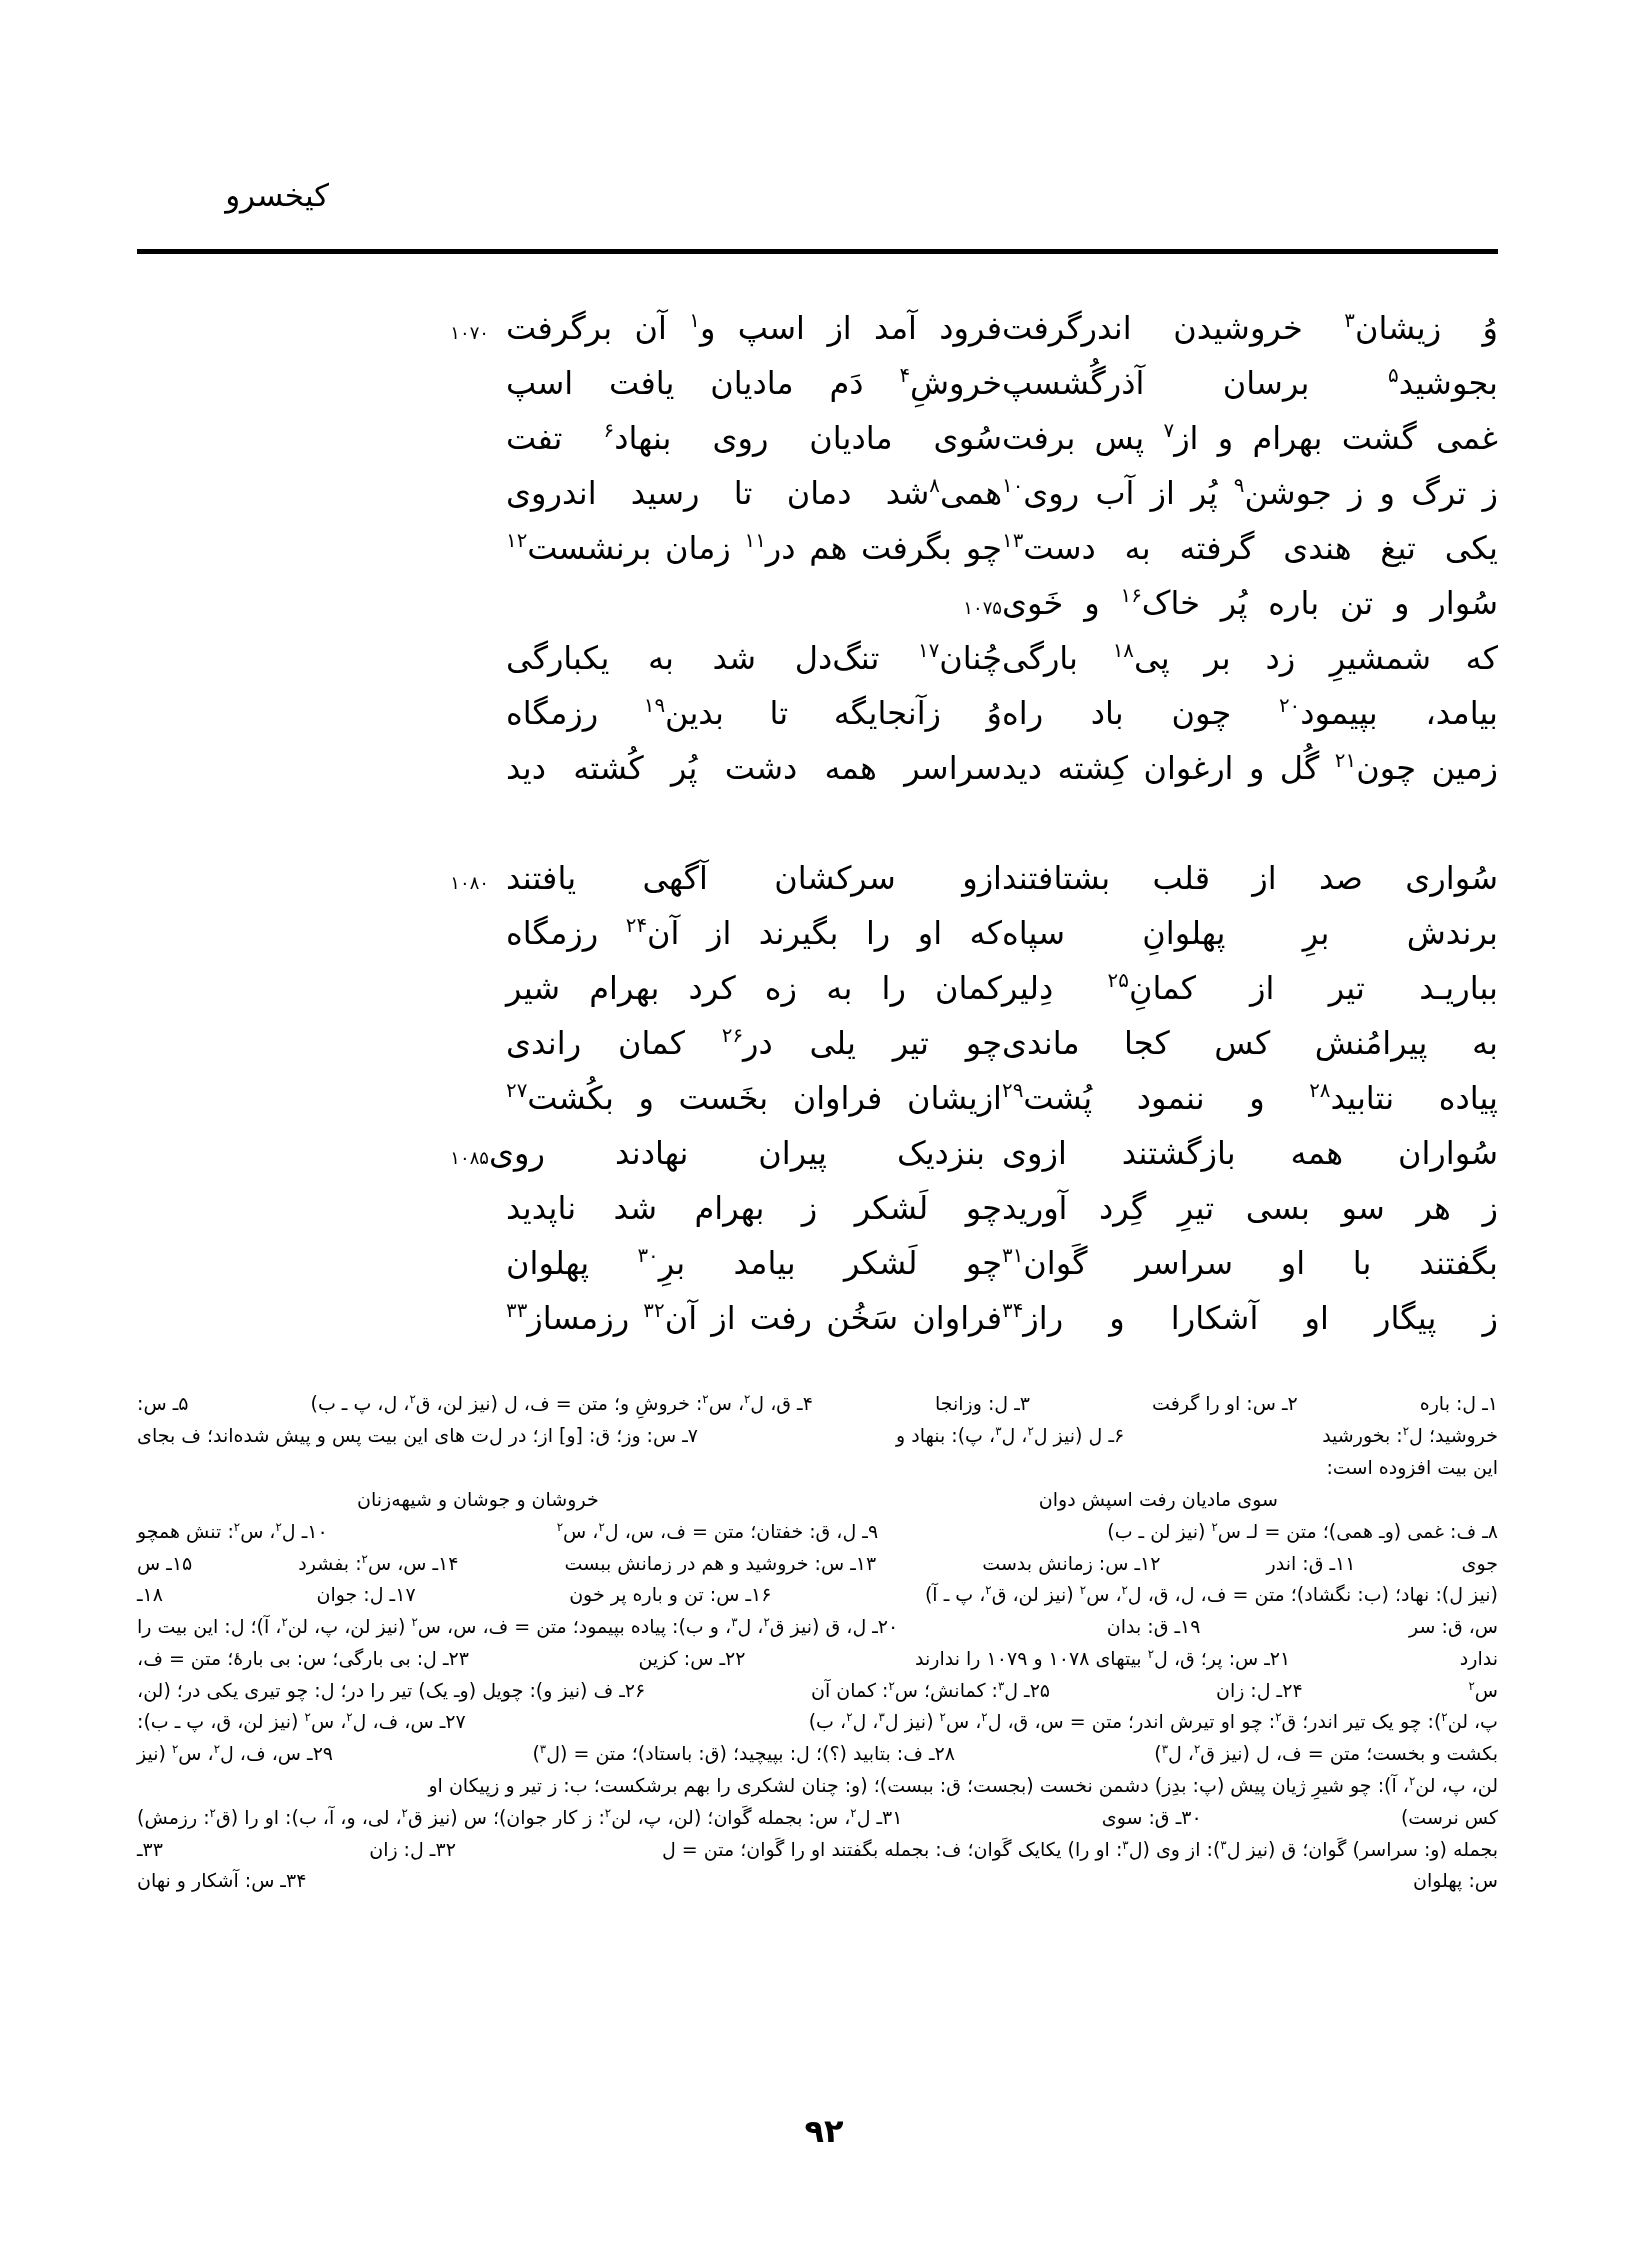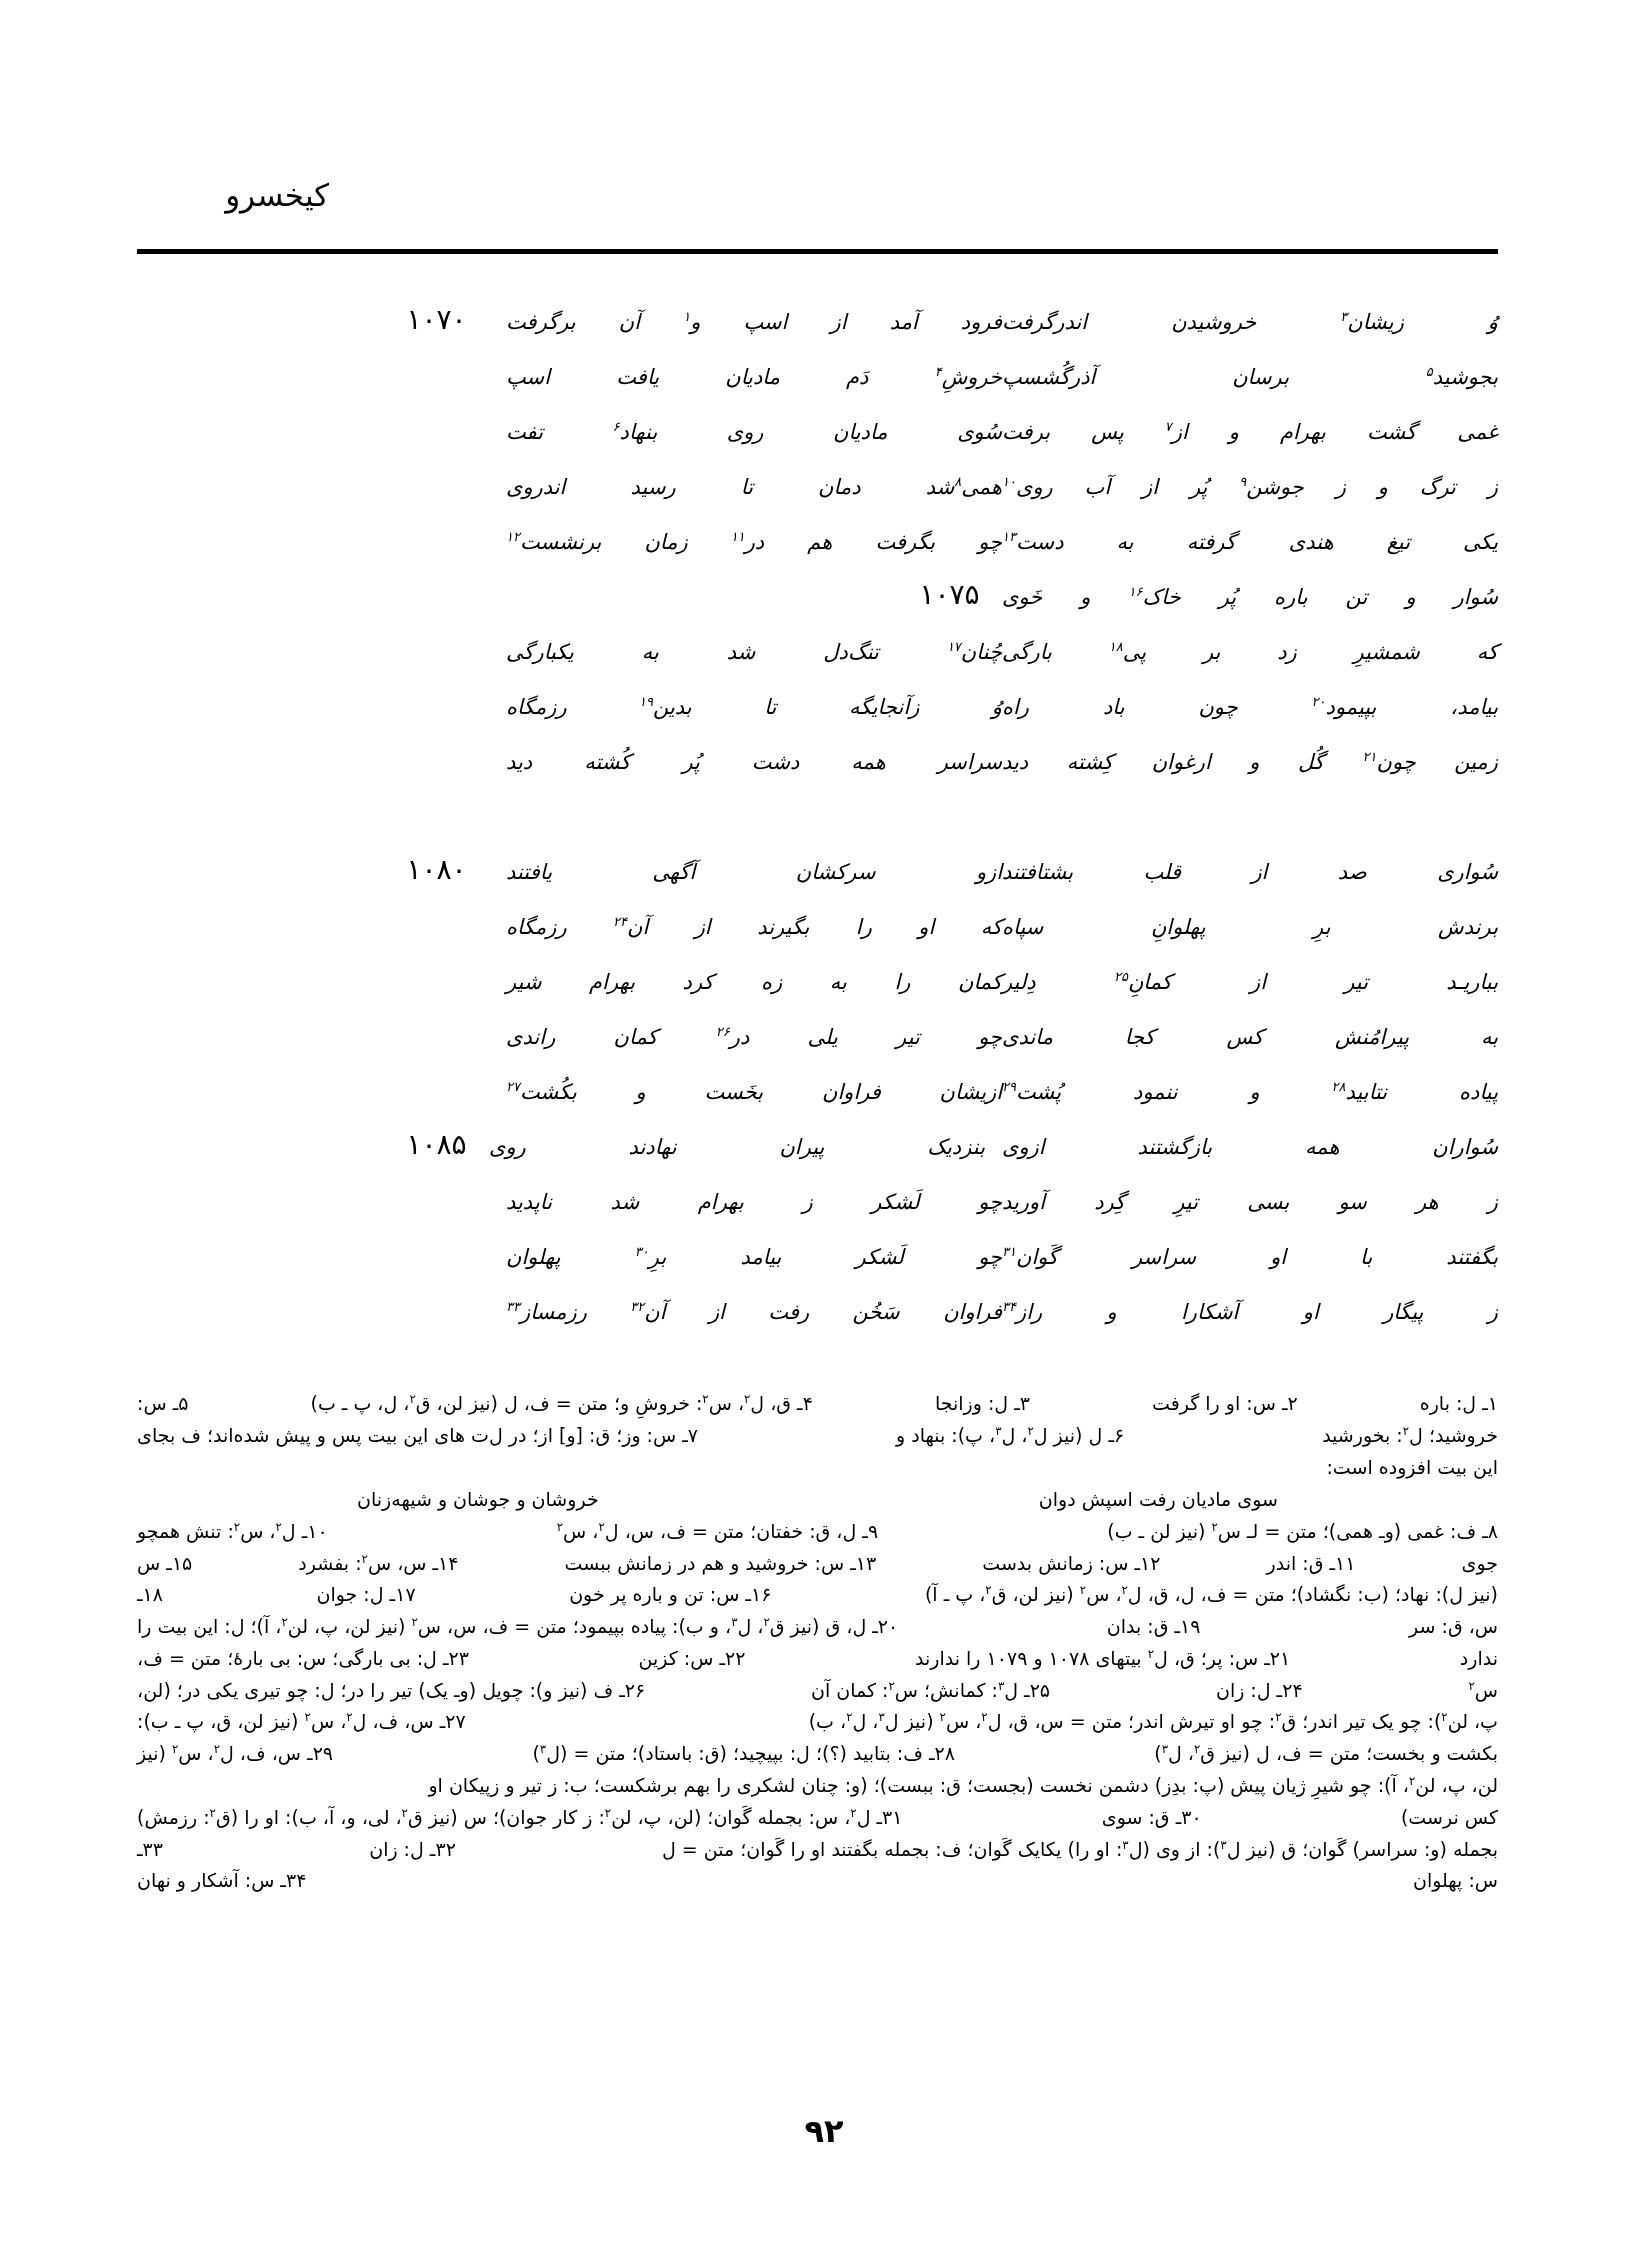--- a/index.html
+++ b/index.html
@@ -59,37 +59,36 @@
   }
   .verse-row {
     display: flex;
     flex-direction: row;
     align-items: baseline;
     height: 55px;
   }
   .bayt-number {
     width: 105px;
     flex: 0 0 105px;
-    font-size: 28px;
-    text-align: center;
+    font-size: 18px;
+    text-align: right;
     padding-left: 5.6px;
     direction: rtl;
     letter-spacing: 0.7px;
     white-space: nowrap;
   }
   .hemistich {
     flex: 0 0 496px;
     width: 496px;
-    font-size: 21px;
+    font-size: 32px;
     line-height: 1.15;
     white-space: nowrap;
     text-align: justify;
     text-align-last: justify;
     direction: rtl;
-    font-style: italic;
   }
   .hemistich.first { padding-left: 17px; }
   .hemistich.second { padding-left: 0; margin-top: 8px; }
   .hemistich sup,
   .footnotes sup {
     font-size: 0.62em;
     vertical-align: super;
     line-height: 0;
   }
 

